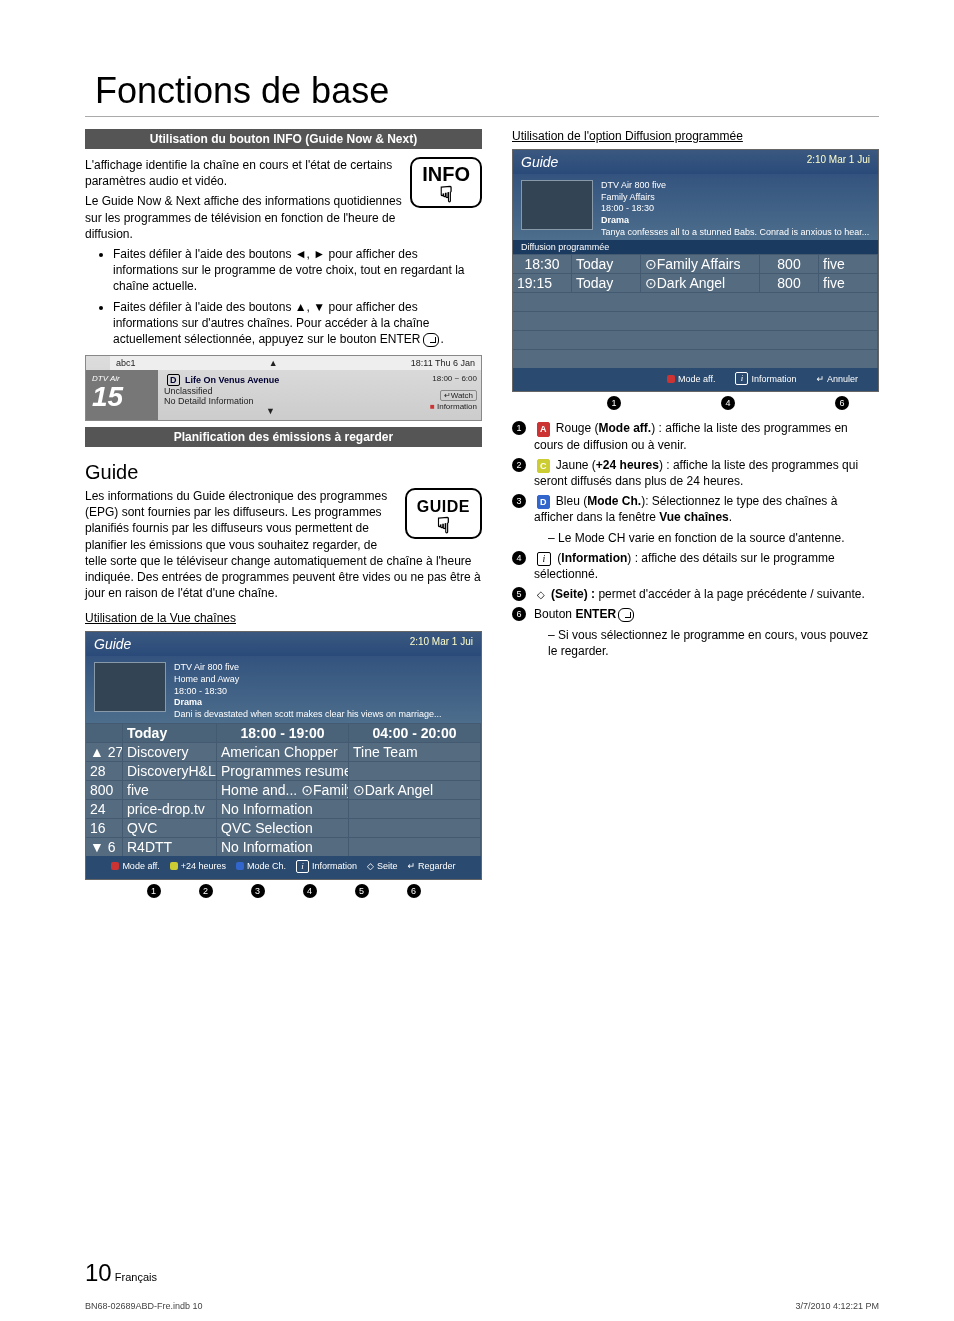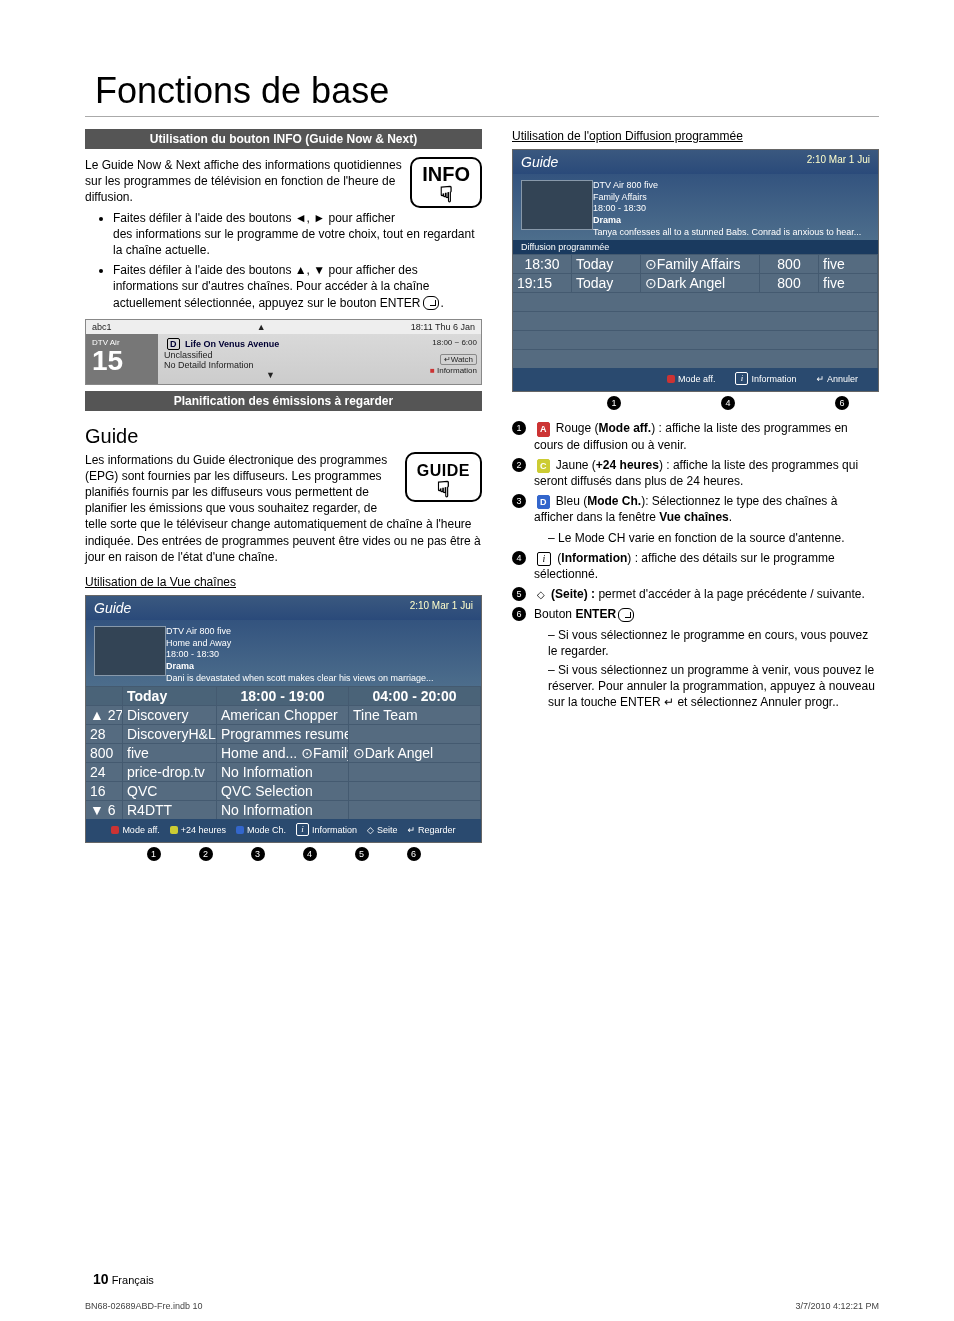--- a/index.html
+++ b/index.html
@@ -50,24 +50,24 @@
   ul.bullets { margin: 4px 0 4px 28px; padding: 0; }
   ul.bullets > li { margin: 4px 0; font-size: 12px; line-height: 1.35; list-style: disc; }
   
   .nn-box {
     border: 1px solid #888;
     background: linear-gradient(#ddd,#ccc);
     margin: 8px 0 6px 0;
     font-size: 9px;
     color: #222;
   }
-  .nn-top { display:flex; justify-content:space-between; padding:2px 6px; background:#eee; font-size:9px;}
+  .nn-top { display:flex; justify-content:space-between; padding:2px 6px; background:#eee; font-size:9px;margin-left:24px;}
   .nn-body { display:flex; }
   .nn-left {
-    width: 60px; background:#777; color:#fff; padding:4px 6px;
+    width: 60px; background:#777; color:#fff; padding:4px 6px;font-style:italic;
   }
   .nn-left .big { font-size: 28px; font-weight:bold; line-height:1; }
   .nn-mid { flex:1; padding:4px 6px; }
   .nn-mid .line1 { font-weight:bold; color:#003;}
   .nn-right { width:90px; padding:4px 4px; font-size:8px; text-align:right;}
   .tag { display:inline-block; border:1px solid #888; border-radius:2px; padding:0 3px; font-size:8px; margin:1px 0;}
   .h2 { font-size: 20px; font-weight: 400; margin: 14px 0 4px 0; }
   .h3 { font-size: 12px; font-weight: 400; text-decoration: underline; margin: 10px 0 6px 0; }
   
   .guide-box {
@@ -75,21 +75,21 @@
     border:1px solid #666;
     color:#fff;
     font-size: 9px;
     margin-top:6px;
   }
   .gb-titlebar {
     display:flex; justify-content:space-between; padding:4px 8px;
     background: linear-gradient(#3a587f,#2a4a7a);
     font-size: 14px; font-style: italic;
   }
-  .gb-meta { display:flex; padding:6px 8px 2px 8px; }
+  .gb-meta { display:flex; padding:6px 8px 2px 8px; gap:8px; }
   .gb-thumb { width:70px; height:48px; background:#345; border:1px solid #89a;}
   .gb-meta-text { font-size:9px; line-height:1.3; }
   .gb-tabbar { background:#1a3a5f; padding:2px 8px; font-size:9px;}
   .gb-grid { background:#556b80; }
   .gb-row { display:flex; border-top:1px solid #445a70; font-size:14px; }
   .gb-row > div { padding:1px 4px; border-right:1px solid #445a70; overflow:hidden; white-space:nowrap;}
   .gb-head { background:#4a6378; font-weight:bold;}
   .gb-footer { display:flex; justify-content:center; gap:10px; padding:4px 4px 6px 4px; flex-wrap:wrap; font-size:9px; background:#2a4a6f;}
   .fk { display:inline-flex; align-items:center; gap:3px;}
   .dot { width:8px; height:8px; border-radius:2px; display:inline-block;}
@@ -105,21 +105,21 @@
   .sub-dash { margin:3px 0 3px 14px; font-size:12px; line-height:1.35;}
   .sub-dash::before { content:"– "; }
   .keysquare { display:inline-block; border:1px solid #000; border-radius:2px; padding:0 2px; font-size:9px; font-weight:bold; margin:0 3px;}
   .enter-icon { display:inline-block; border:1px solid #000; border-radius:6px; width:14px; height:12px; vertical-align:middle; position:relative; margin:0 2px;}
   .enter-icon::after{content:""; position:absolute; right:2px; top:3px; width:5px; height:5px; border-right:1px solid #000; border-bottom:1px solid #000;}
   .info-i { display:inline-block; border:1px solid #000; border-radius:2px; width:12px; height:12px; text-align:center; line-height:11px; font-style:italic; font-family:serif; font-size:10px; margin:0 3px;}
   .page-foot {
     position:absolute; bottom:34px; left:85px;
     font-size: 11px;
   }
-  .page-foot .num { font-size:14px; font-weight:bold;margin-left:8px; }
+  .page-foot .num { font-size:24px; font-weight:normal; }
   .tiny-footer {
     position:absolute; bottom:10px; left:85px; right:75px;
     display:flex; justify-content:space-between;
     font-size:9px; color:#444;
   }
   .updown { display:inline-block; font-size:10px; vertical-align:middle; margin:0 3px;}
   .guide-press { font-family: 'Arial Narrow', Arial; font-weight:bold; letter-spacing:0.5px; font-size:16px;}
 </style>
 </head>
 <body>
@@ -128,20 +128,21 @@
   <div class="title">Fonctions de base</div>
   <hr class="hr-top">
   <div class="columns">
 
     <div class="col">
       <div class="bar-heading">Utilisation du bouton INFO (Guide Now &amp; Next)</div>
       <div class="float-icon-box">
         <span>INFO</span>
         <span class="hand">☟</span>
       </div>
+      <p>L'affichage identifie la chaîne en cours et l'état de certains paramètres audio et vidéo.</p>
       <p>Le Guide Now &amp; Next affiche des informations quotidiennes sur les programmes de télévision en fonction de l'heure de diffusion.</p>
       <ul class="bullets">
         <li>Faites défiler à l'aide des boutons ◄, ► pour afficher des informations sur le programme de votre choix, tout en regardant la chaîne actuelle.</li>
         <li>
           <span>Faites défiler à l'aide des boutons ▲, ▼ pour afficher des informations sur d'autres chaînes. Pour accéder à la chaîne actuellement sélectionnée, appuyez sur le bouton ENTER</span><span class="enter-icon"></span><span>.</span>
         </li>
       </ul>
 
       <div class="nn-box">
         <div class="nn-top">
@@ -355,21 +356,20 @@
           </div>
           <div class="legend-item">
             <span class="n">5</span>
             <div class="body"><span class="updown">◇</span> <b>(Seite) :</b> permet d'accéder à la page précédente / suivante.</div>
           </div>
           <div class="legend-item">
             <span class="n">6</span>
             <div class="body"> Bouton <b>ENTER</b><span class="enter-icon"></span></div>
           </div>
           <div class="sub-dash" style="margin-left: 36px;">Si vous sélectionnez le programme en cours, vous pouvez le regarder.</div>
-          <div class="sub-dash" style="margin-left: 36px;">Si vous sélectionnez un programme à venir, vous pouvez le réserver. Pour annuler la programmation, appuyez à nouveau sur la touche ENTER ↵ et sélectionnez Annuler progr..</div>
         </div>
     </div>
   </div>
 </div>
 
 <div class="page-foot">
   <span class="num">10</span>&nbsp;<span>Français</span>
 </div>
 <div class="tiny-footer">
   <span>BN68-02689ABD-Fre.indb   10</span>

